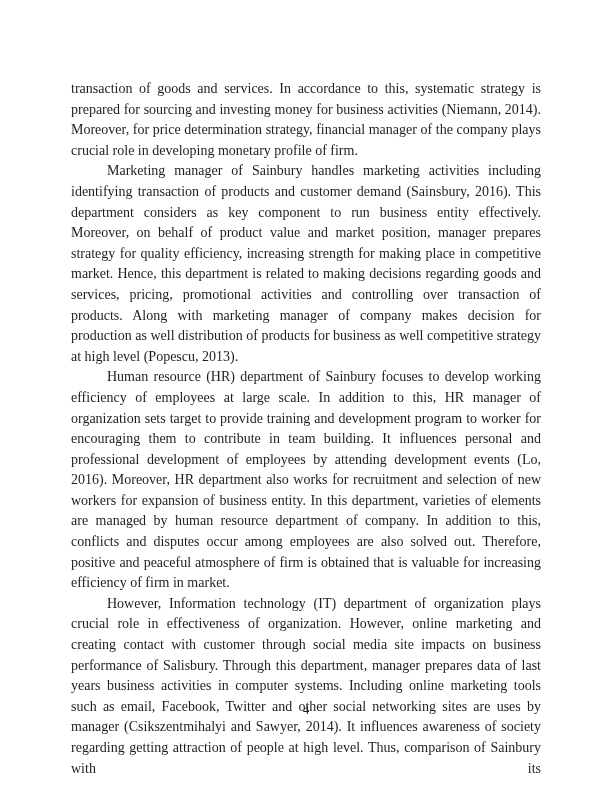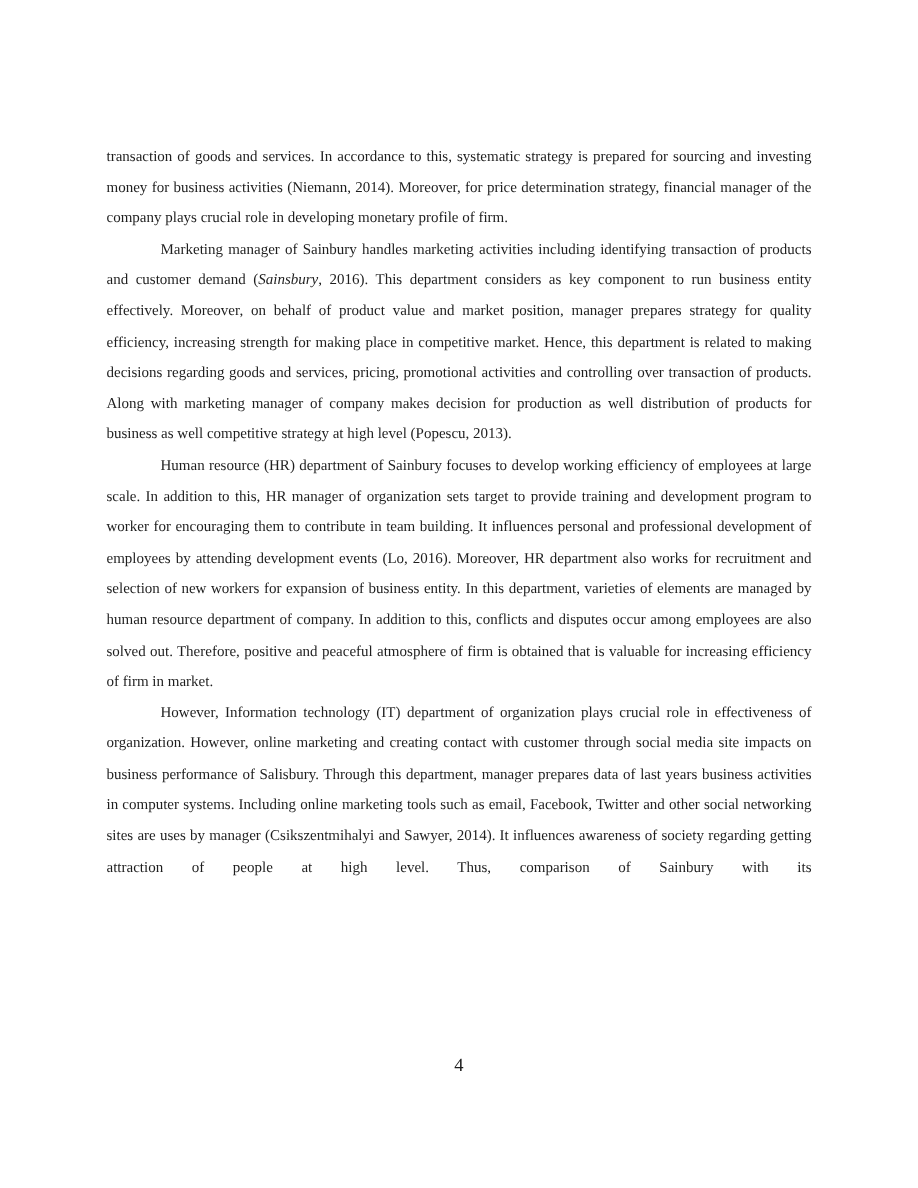--- a/index.html
+++ b/index.html
@@ -12,39 +12,38 @@
     width: 612px;
     height: 792px;
     background: #ffffff;
     overflow: hidden;
     font-family: "Liberation Serif", "DejaVu Serif", serif;
     color: #1e1e1e;
   }
   .body-text {
     position: absolute;
     left: 71px;
-    top: 95px;
+    top: 79px;
     width: 470px;
-    font-size: 10px;
+    font-size: 14px;
     line-height: 20.6px;
     text-align: justify;
   }
   .body-text p {
     margin: 0;
     padding: 0;
   }
   .body-text p.indent {
     text-indent: 36px;
   }
   
   .body-text p:last-child {
     text-align-last: justify;
   }
   .seg-italic {
-    font-style: italic;
   }
   .page-number {
     position: absolute;
     top: 700px;
     left: 0;
     width: 612px;
     text-align: center;
     font-size: 12.4px;
     line-height: 20.6px;
     color: #1e1e1e;

